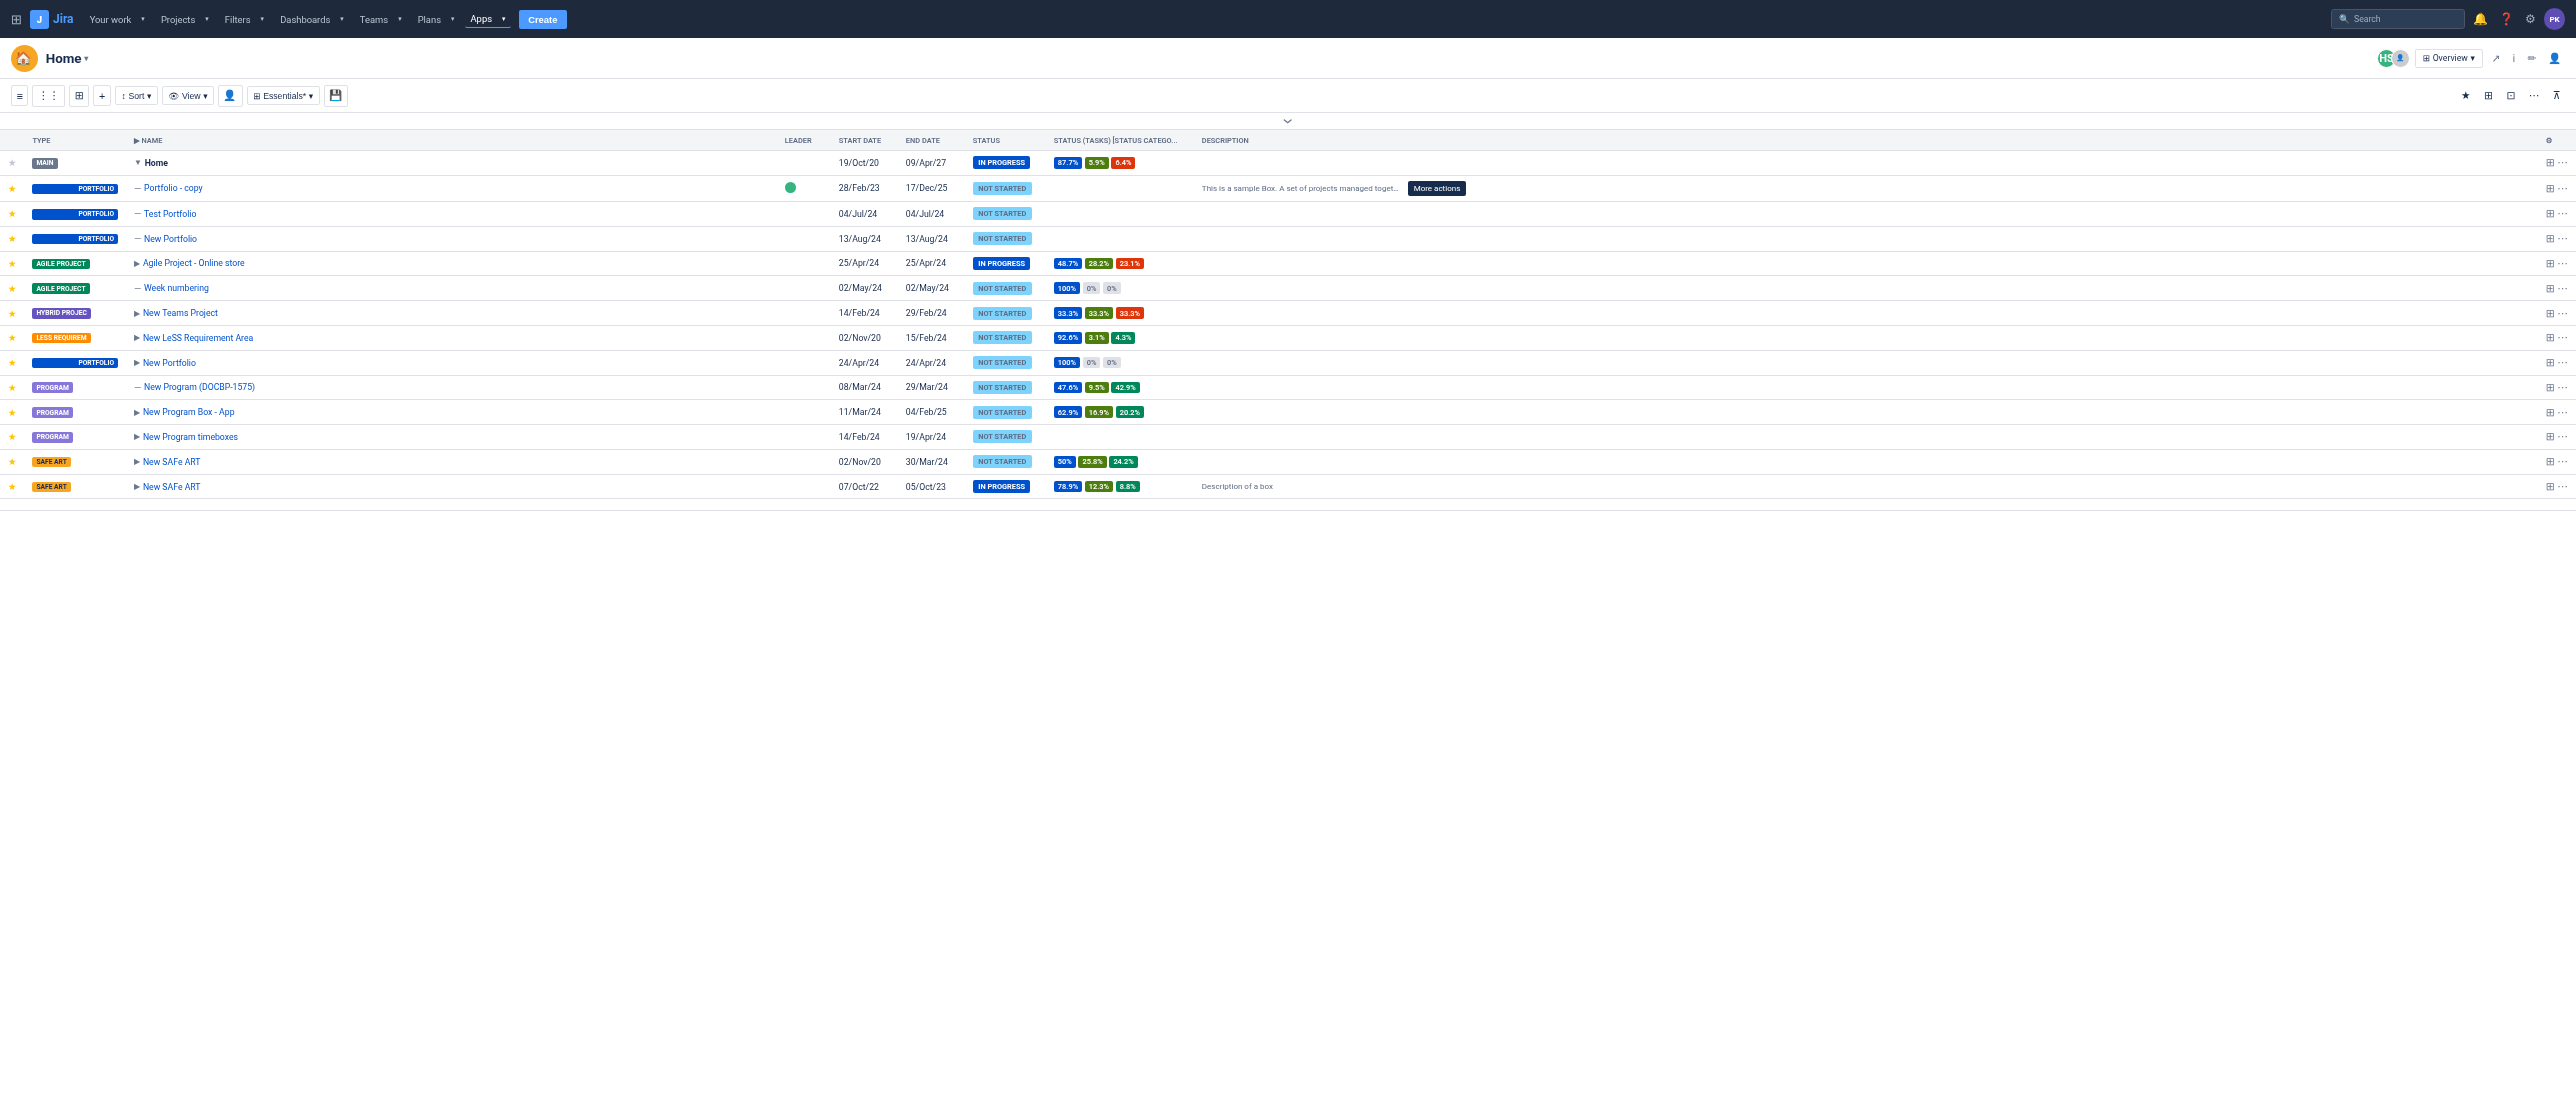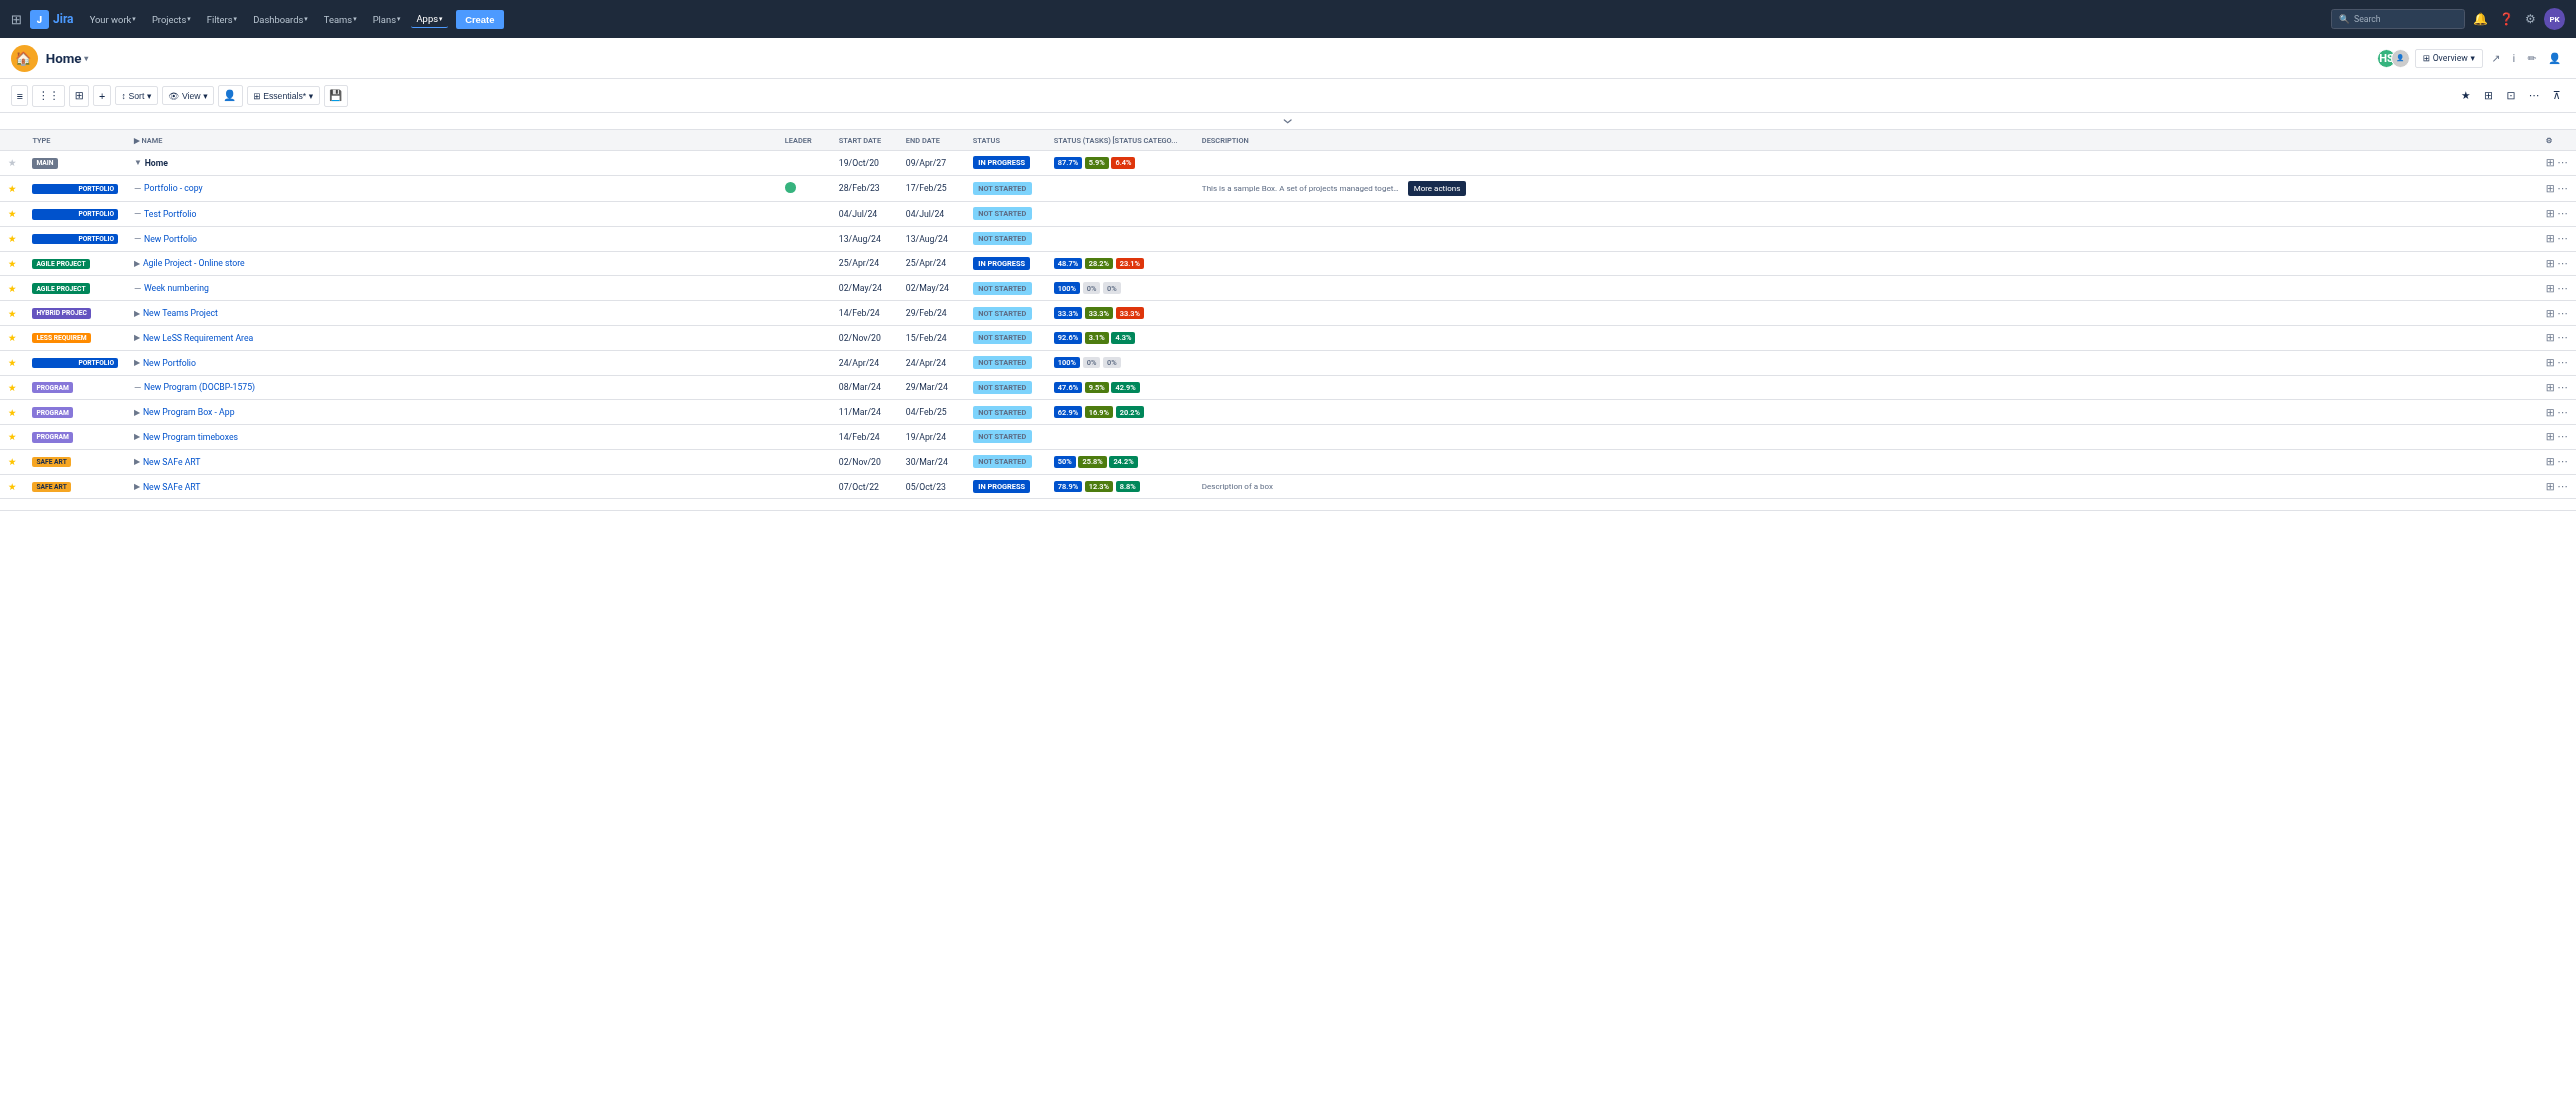--- a/index.html
+++ b/index.html
@@ -7,21 +7,21 @@
 
     
     .top-nav {
       display: flex; align-items: center; height: 38px;
       background: #1e2a3b; padding: 0 10.7px; gap: 5.4px;
       position: relative; z-index: 100;
     }
     .top-nav .grid-icon { color: #9fadbc; font-size: 13.4px; cursor: pointer; margin-right: 2.7px; }
     .top-nav .logo { display: flex; align-items: center; gap: 4px; color: #4c9aff; font-weight: 700; font-size: 12px; margin-right: 5.4px; }
     .top-nav .logo-icon { width: 19px; height: 19px; background: #4c9aff; border-radius: 2.7px; display: flex; align-items: center; justify-content: center; color: #fff; font-size: 9.4px; font-weight: 900; }
-    .top-nav .nav-item { color: #b8c4d0; font-size: 9.4px; padding: 2.7px 5.4px; cursor: pointer; display: flex; align-items: center; gap: 1px; border-radius: 2px; justify-content: flex-end; }
+    .top-nav .nav-item { color: #b8c4d0; font-size: 9.4px; padding: 2.7px 5.4px; cursor: pointer; display: flex; align-items: center; gap: 10px; border-radius: 2px; justify-content: flex-end; }
     .top-nav .nav-item.active { border-bottom: 1.3px solid #4c9aff; color: #fff; }
     .top-nav .chevron { font-size: 6.7px; }
     .top-nav .create-btn { background: #4c9aff; color: #fff; border: none; border-radius: 2px; padding: 4px 9.4px; font-size: 9.4px; font-weight: 600; cursor: pointer; margin-left: 2.7px; }
     .top-nav .spacer { flex: 1; }
     .top-nav .search-box { display: flex; align-items: center; background: #2c3e55; border: 0.7px solid #4a5568; border-radius: 2.7px; padding: 4px 6.7px; gap: 4px; color: #9fadbc; min-width: 134px; cursor: pointer; }
     .top-nav .search-box span { font-size: 8.7px; }
     .top-nav .icon-btn { color: #9fadbc; font-size: 12px; cursor: pointer; padding: 2.7px; border-radius: 50%; }
     .top-nav .avatar { width: 21.5px; height: 21.5px; border-radius: 50%; background: #5e4db2; color: #fff; display: flex; align-items: center; justify-content: center; font-size: 8px; font-weight: 700; cursor: pointer; }
 
     
@@ -292,21 +292,21 @@
           <td class="col-fav"><span class="fav-star">★</span></td>
           <td class="col-type"><span class="type-badge type-portfolio">PORTFOLIO</span></td>
           <td class="col-name">
             <span style="display: flex; align-items: center; gap: 2.7px;">
               <span class="dash-icon">—</span>
               <span class="name-link">Portfolio - copy</span>
             </span>
           </td>
           <td class="col-leader"><span class="leader-dot"></span></td>
           <td class="col-start">28/Feb/23</td>
-          <td class="col-end">17/Feb/25</td>
+          <td class="col-end">17/Dec/25</td>
           <td class="col-status"><span class="status-badge status-not-started">NOT STARTED</span></td>
           <td class="col-status-tasks"></td>
           <td class="col-desc">
             <div style="display: flex; align-items: center; gap: 5.4px;">
               <span class="desc-text">This is a sample Box. A set of projects managed together to achieve an organizati...</span>
               <span class="more-actions-tooltip">More actions</span>
             </div>
           </td>
           <td class="col-actions">
             <div class="row-actions">

